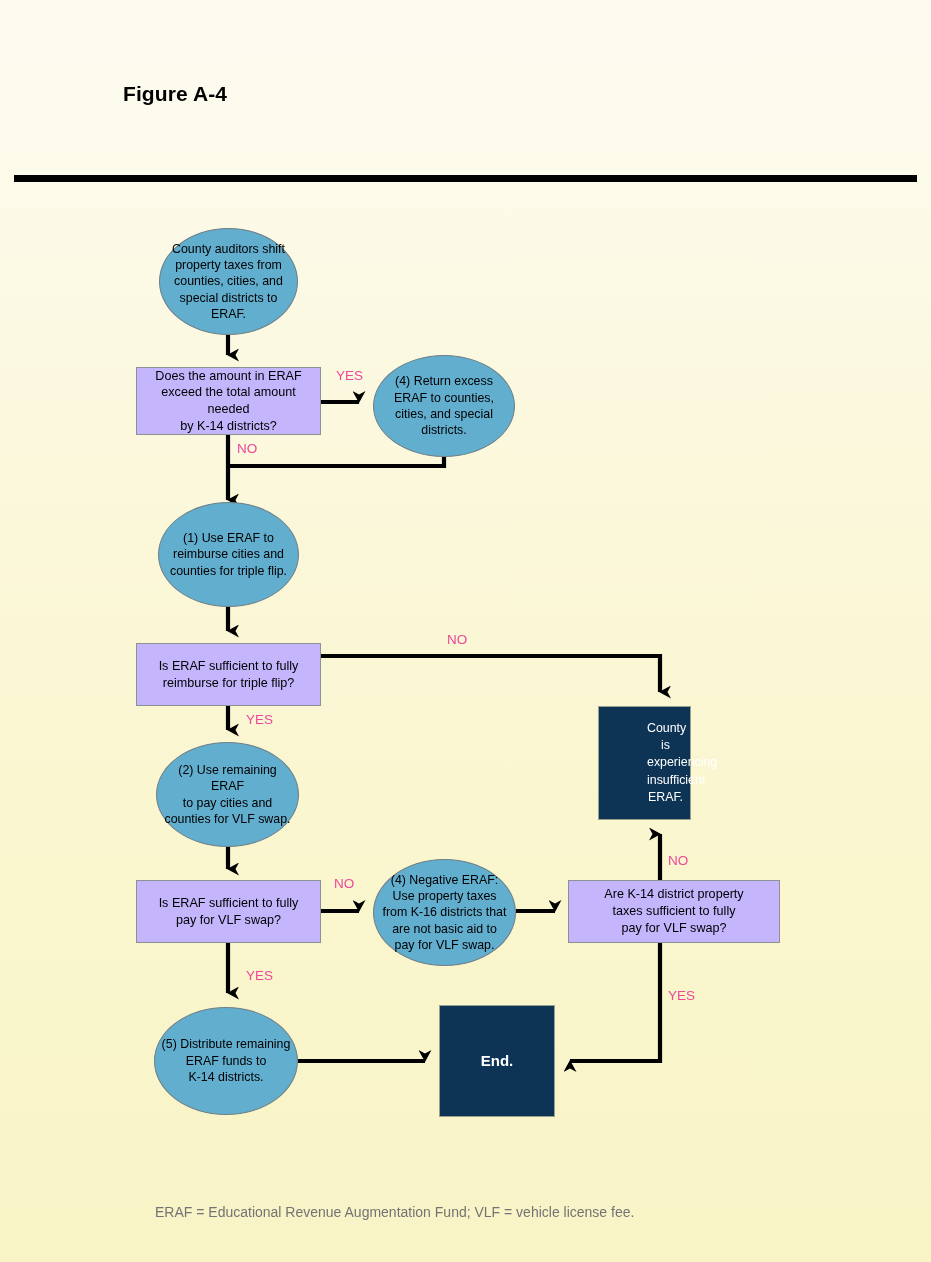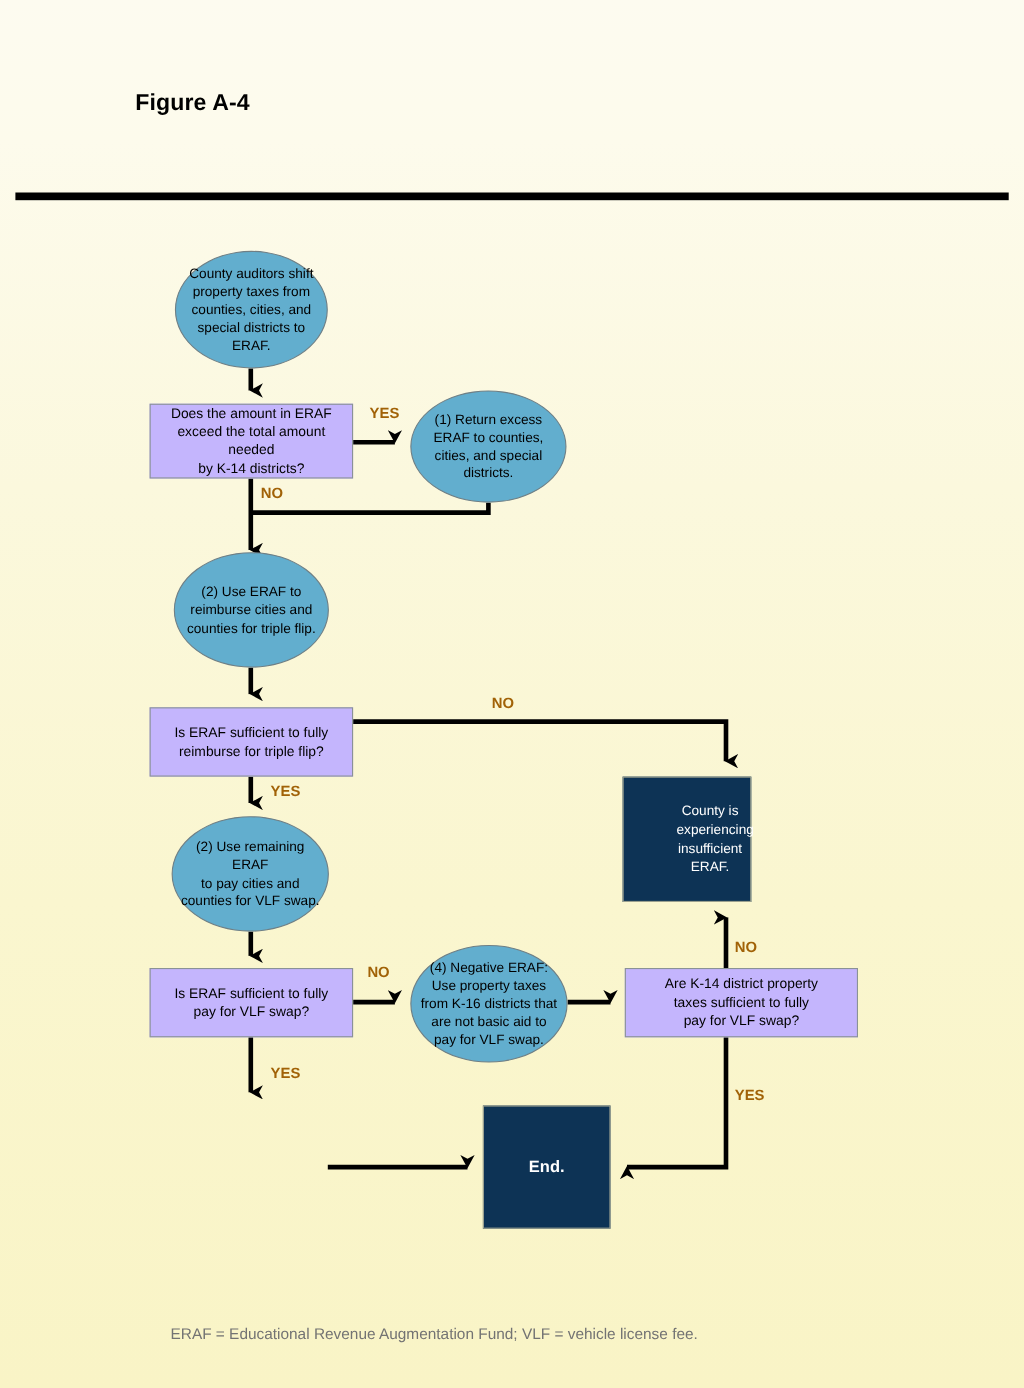--- a/index.html
+++ b/index.html
@@ -104,22 +104,22 @@
   }
   .node-terminal.end-node {
     font-size: 15px;
     font-weight: bold;
   }
 
   
   .edge-label {
     position: absolute;
     font-size: 13.5px;
-    font-weight: bold;
-    color: #a16207;
+    font-weight: normal;
+    color: #ec4899;
     white-space: nowrap;
   }
 
   
   .footnote {
     position: absolute;
     left: 155px;
     top: 1204px;
     font-size: 14px;
     color: #737373;
@@ -191,37 +191,37 @@
 special districts to ERAF.</span>
   </div>
 
   <div class="node node-process" style="left:136px; top:367px; width:185px; height:68px;">
     <span class="node-text">Does the amount in ERAF
 exceed the total amount needed
 by K-14 districts?</span>
   </div>
 
   <div class="node node-ellipse" style="left:373px; top:355px; width:142px; height:102px;">
-    <span class="node-text">(1) Return excess
+    <span class="node-text">(4) Return excess
 ERAF to counties,
 cities, and special districts.</span>
   </div>
 
   <div class="node node-ellipse" style="left:158px; top:502px; width:141px; height:105px;">
-    <span class="node-text">(2) Use ERAF to
+    <span class="node-text">(1) Use ERAF to
 reimburse cities and
 counties for triple flip.</span>
   </div>
 
   <div class="node node-process" style="left:136px; top:643px; width:185px; height:63px;">
     <span class="node-text">Is ERAF sufficient to fully
 reimburse for triple flip?</span>
   </div>
 
-  <div class="node node-terminal" style="left:566px; top:706px; width:117px; height:114px;padding-left:42px;">
+  <div class="node node-terminal" style="left:598px; top:706px; width:93px; height:114px;padding-left:42px;">
     <span class="node-text">County is
 experiencing
 insufficient ERAF.</span>
   </div>
 
   <div class="node node-ellipse" style="left:156px; top:742px; width:143px; height:105px;">
     <span class="node-text">(2) Use remaining ERAF
 to pay cities and
 counties for VLF swap.</span>
   </div>
@@ -238,20 +238,25 @@
 are not basic aid to
 pay for VLF swap.</span>
   </div>
 
   <div class="node node-process" style="left:568px; top:880px; width:212px; height:63px;">
     <span class="node-text">Are K-14 district property
 taxes sufficient to fully
 pay for VLF swap?</span>
   </div>
 
+  <div class="node node-ellipse" style="left:154px; top:1007px; width:144px; height:108px;">
+    <span class="node-text">(5) Distribute remaining
+ERAF funds to
+K-14 districts.</span>
+  </div>
 
   <div class="node node-terminal end-node" style="left:439px; top:1005px; width:116px; height:112px;">
     <span class="node-text">End.</span>
   </div>
 
   <div class="edge-label" style="left:336px; top:368px;">YES</div>
   <div class="edge-label" style="left:237px; top:441px;">NO</div>
   <div class="edge-label" style="left:447px; top:632px;">NO</div>
   <div class="edge-label" style="left:246px; top:712px;">YES</div>
   <div class="edge-label" style="left:334px; top:876px;">NO</div>

